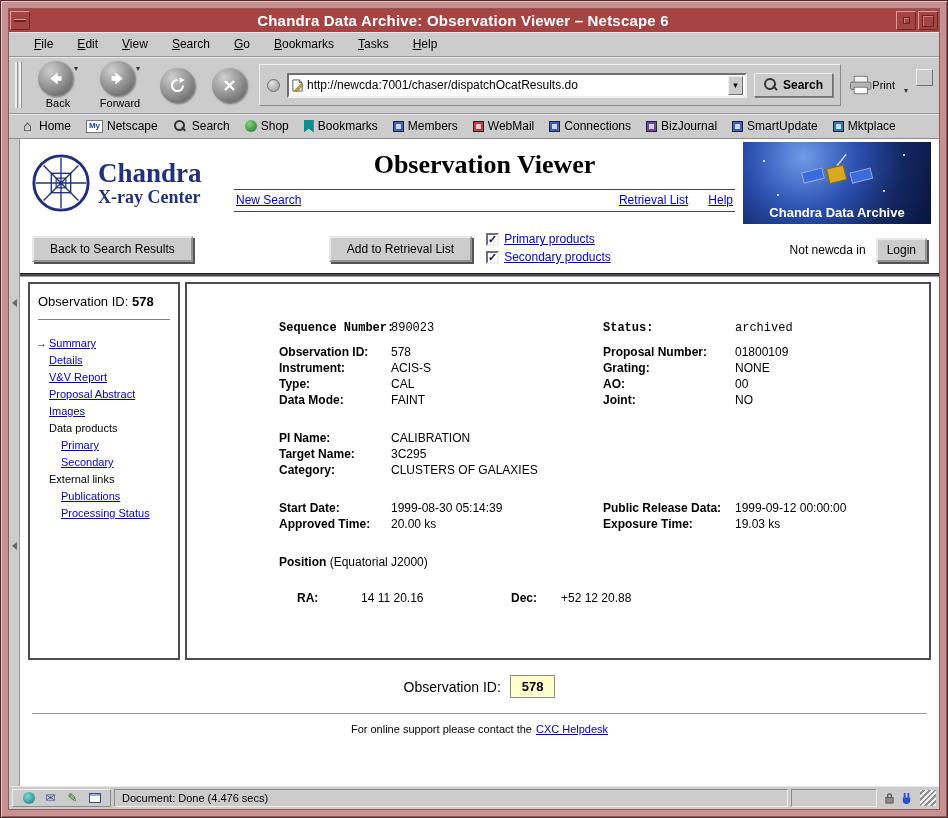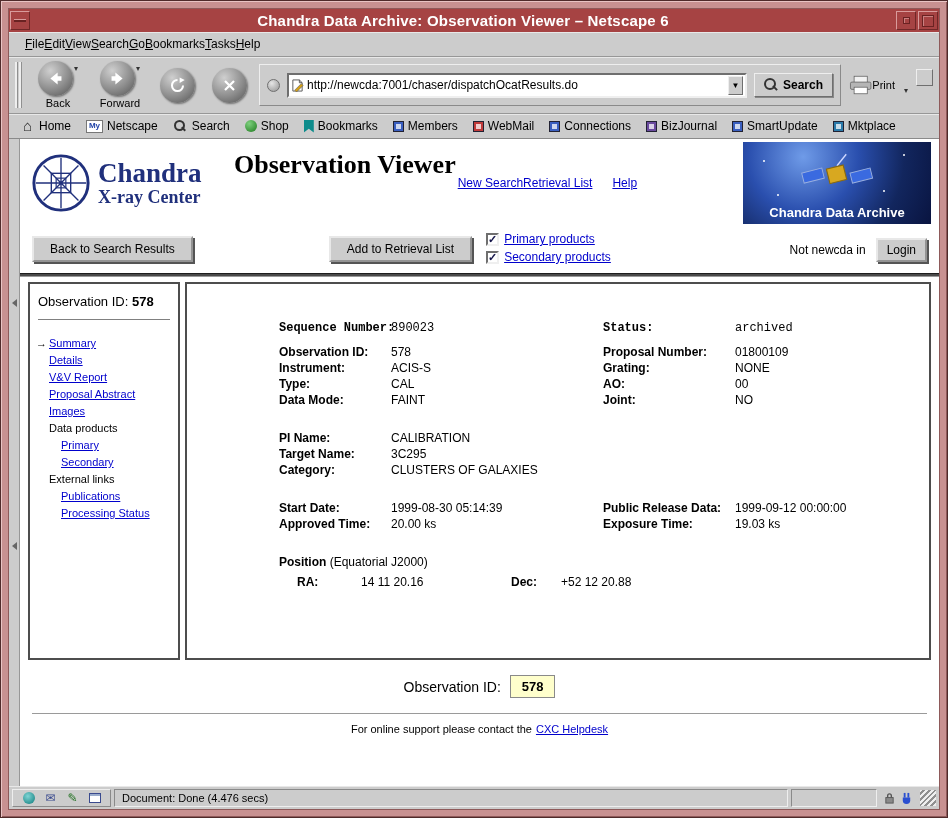--- a/index.html
+++ b/index.html
@@ -15,21 +15,21 @@
 .titlebar{height:23px;background:var(--titlebar,#a64343);display:flex;align-items:center;padding:1px;gap:2px;flex:none;}
 .tbtn{width:20px;height:19px;background:var(--titlebar,#a64343);border:1px solid;border-color:#d99c9c #702727 #702727 #d99c9c;
   display:flex;align-items:center;justify-content:center;flex:none;cursor:pointer;}
 .tbtn .dash{width:12px;height:3px;background:#6a2222;border-top:1px solid #d99c9c;}
 .tsq{border:1px solid #6a2222;background:var(--titlebar,#a64343);box-shadow:inset 1px 1px 0 #c98080;}
 .tsq.s{width:7px;height:7px;}
 .tsq.b{width:12px;height:12px;}
 .title-text{flex:1;text-align:center;color:#fff;font-weight:bold;font-size:15px;letter-spacing:.2px;}
 
 
-.menubar{height:25px;background:#ccc;display:flex;align-items:center;padding:0 16px;
+.menubar{height:25px;background:#ccc;display:flex;align-items:center;gap:24px;padding:0 25px;
   border-bottom:1px solid #979797;box-shadow:inset 0 1px 0 #e8e8e8;flex:none;}
 .menu-item{font-size:12px;display:inline-block;cursor:default;}
 .menu-item::first-letter{text-decoration:underline;}
 
 
 .toolbar{height:57px;background:#ccc;display:flex;align-items:center;gap:8px;padding:2px 6px;
   border-bottom:1px solid #979797;box-shadow:inset 0 1px 0 #e8e8e8;flex:none;}
 .grip{width:8px;height:46px;flex:none;cursor:grab;
   background:linear-gradient(90deg,#eee 0 2px,#909090 2px 3px,transparent 3px 4px,#eee 4px 6px,#909090 6px 7px,transparent 7px);}
 .navbtn{display:flex;flex-direction:column;align-items:center;width:54px;flex:none;cursor:pointer;}
@@ -84,21 +84,21 @@
   align-items:center;padding-top:160px;gap:235px;flex:none;cursor:col-resize;}
 .tri{width:0;height:0;border-top:4px solid transparent;border-bottom:4px solid transparent;border-right:5px solid #666;}
 .page{flex:1;display:flex;flex-direction:column;background:#fff;overflow:hidden;min-width:0;}
 
 
 .page-header{display:flex;padding:3px 8px 0 10px;flex:none;}
 .logo{display:flex;align-items:center;gap:6px;width:204px;flex:none;}
 .logo-text{font-family:"Liberation Serif",serif;color:#20307c;font-weight:bold;line-height:1.05;}
 .logo-l1{font-size:27px;}
 .logo-l2{font-size:18px;}
-.header-center{flex:1;display:flex;flex-direction:row;min-width:0;}
+.header-center{flex:1;display:flex;flex-direction:column;min-width:0;}
 .page-title{font-family:"Liberation Serif",serif;font-size:26px;font-weight:bold;text-align:center;padding-top:8px;}
 .center-hr{border-top:1px solid #444;margin-top:9px;}
 .header-links{display:flex;align-items:center;font-size:12px;padding:3px 2px 4px 2px;}
 .hl-right{margin-left:auto;display:flex;gap:20px;}
 .link{color:var(--link,#0000cc);text-decoration:underline;cursor:pointer;}
 .banner{width:188px;height:82px;margin-left:8px;flex:none;position:relative;overflow:hidden;
   background:radial-gradient(circle at 32% 18%,#6f9be8 0%,#2a4fae 38%,#12265e 70%,#091440 100%);}
 .banner .star{position:absolute;width:2px;height:2px;background:#fff;border-radius:50%;}
 .banner-caption{position:absolute;bottom:4px;left:0;right:0;text-align:center;font-size:13px;font-weight:bold;color:#fff;}
 .sat{position:absolute;left:56px;top:10px;}
@@ -127,21 +127,21 @@
 .side-row.indent2{padding-left:25px;}
 .cur-arrow{position:absolute;left:0;top:0;font-weight:bold;font-size:11px;color:#000;}
 .side-link{color:var(--link,#0000cc);text-decoration:underline;cursor:pointer;}
 .detail-box{flex:1;border:2px solid #4d4d4d;padding:36px 8px 8px 92px;font-size:12px;overflow:hidden;min-width:0;}
 .detail-grid{display:grid;grid-template-columns:112px 212px 132px auto;line-height:16px;margin-bottom:22px;}
 .detail-grid.tight{margin-bottom:8px;font-family:Liberation Mono, monospace;}
 .d-label{font-weight:bold;white-space:nowrap;}
 .d-value{white-space:nowrap;}
 .pos-head{line-height:16px;margin-top:1px;}
 .pos-head b{font-weight:bold;}
-.pos-row{display:grid;grid-template-columns:64px 150px 50px auto;padding-left:18px;margin-top:4px;line-height:16px;}
+.pos-row{display:grid;grid-template-columns:64px 150px 50px auto;padding-left:18px;margin-top:20px;line-height:16px;}
 
 
 .obs-footer{display:flex;justify-content:center;align-items:center;gap:9px;margin-top:15px;font-size:14px;flex:none;}
 .yellow-box{background:var(--highlight-field,#ffffcc);border:1px solid #8a8a8a;padding:3px 11px;font-weight:bold;font-size:13px;cursor:text;}
 .footer-hr{border:none;border-top:1px solid #9a9a9a;margin:15px 12px 9px 12px;}
 .support{text-align:center;font-size:11px;flex:none;}
 .support .link{margin-left:4px;}
 
 
 .statusbar{height:23px;background:#ccc;display:flex;align-items:center;gap:3px;padding:2px 3px;

